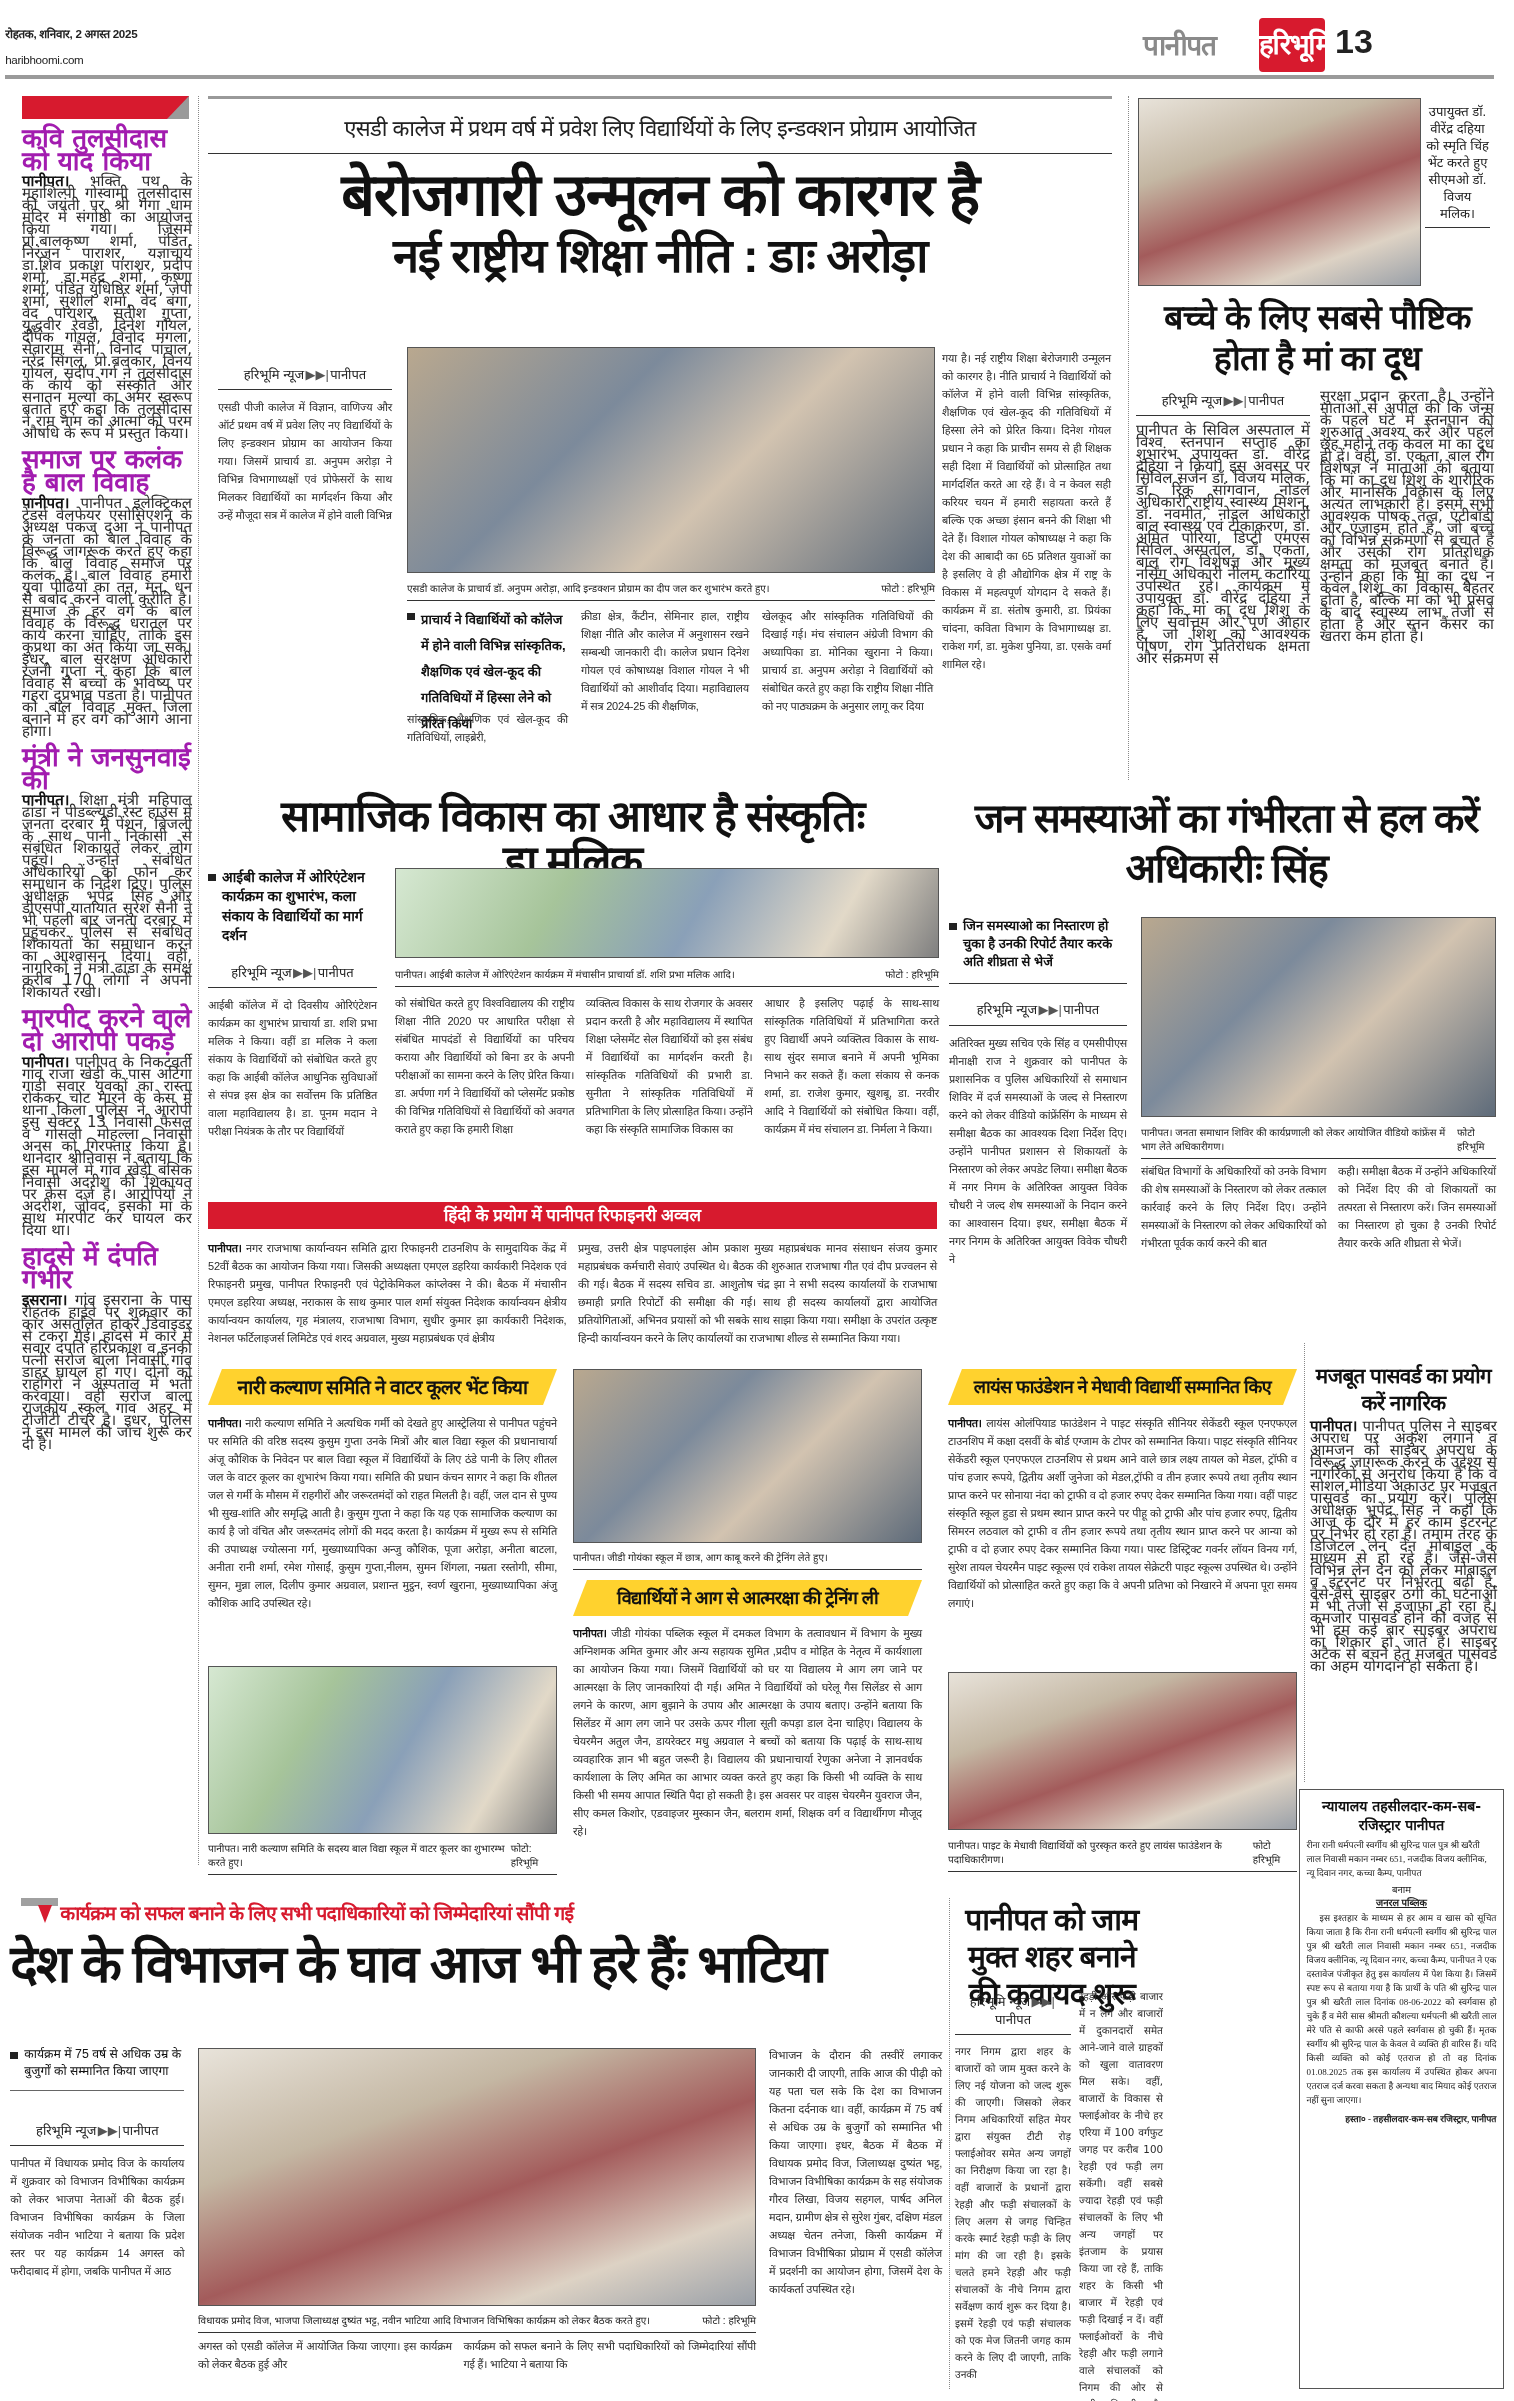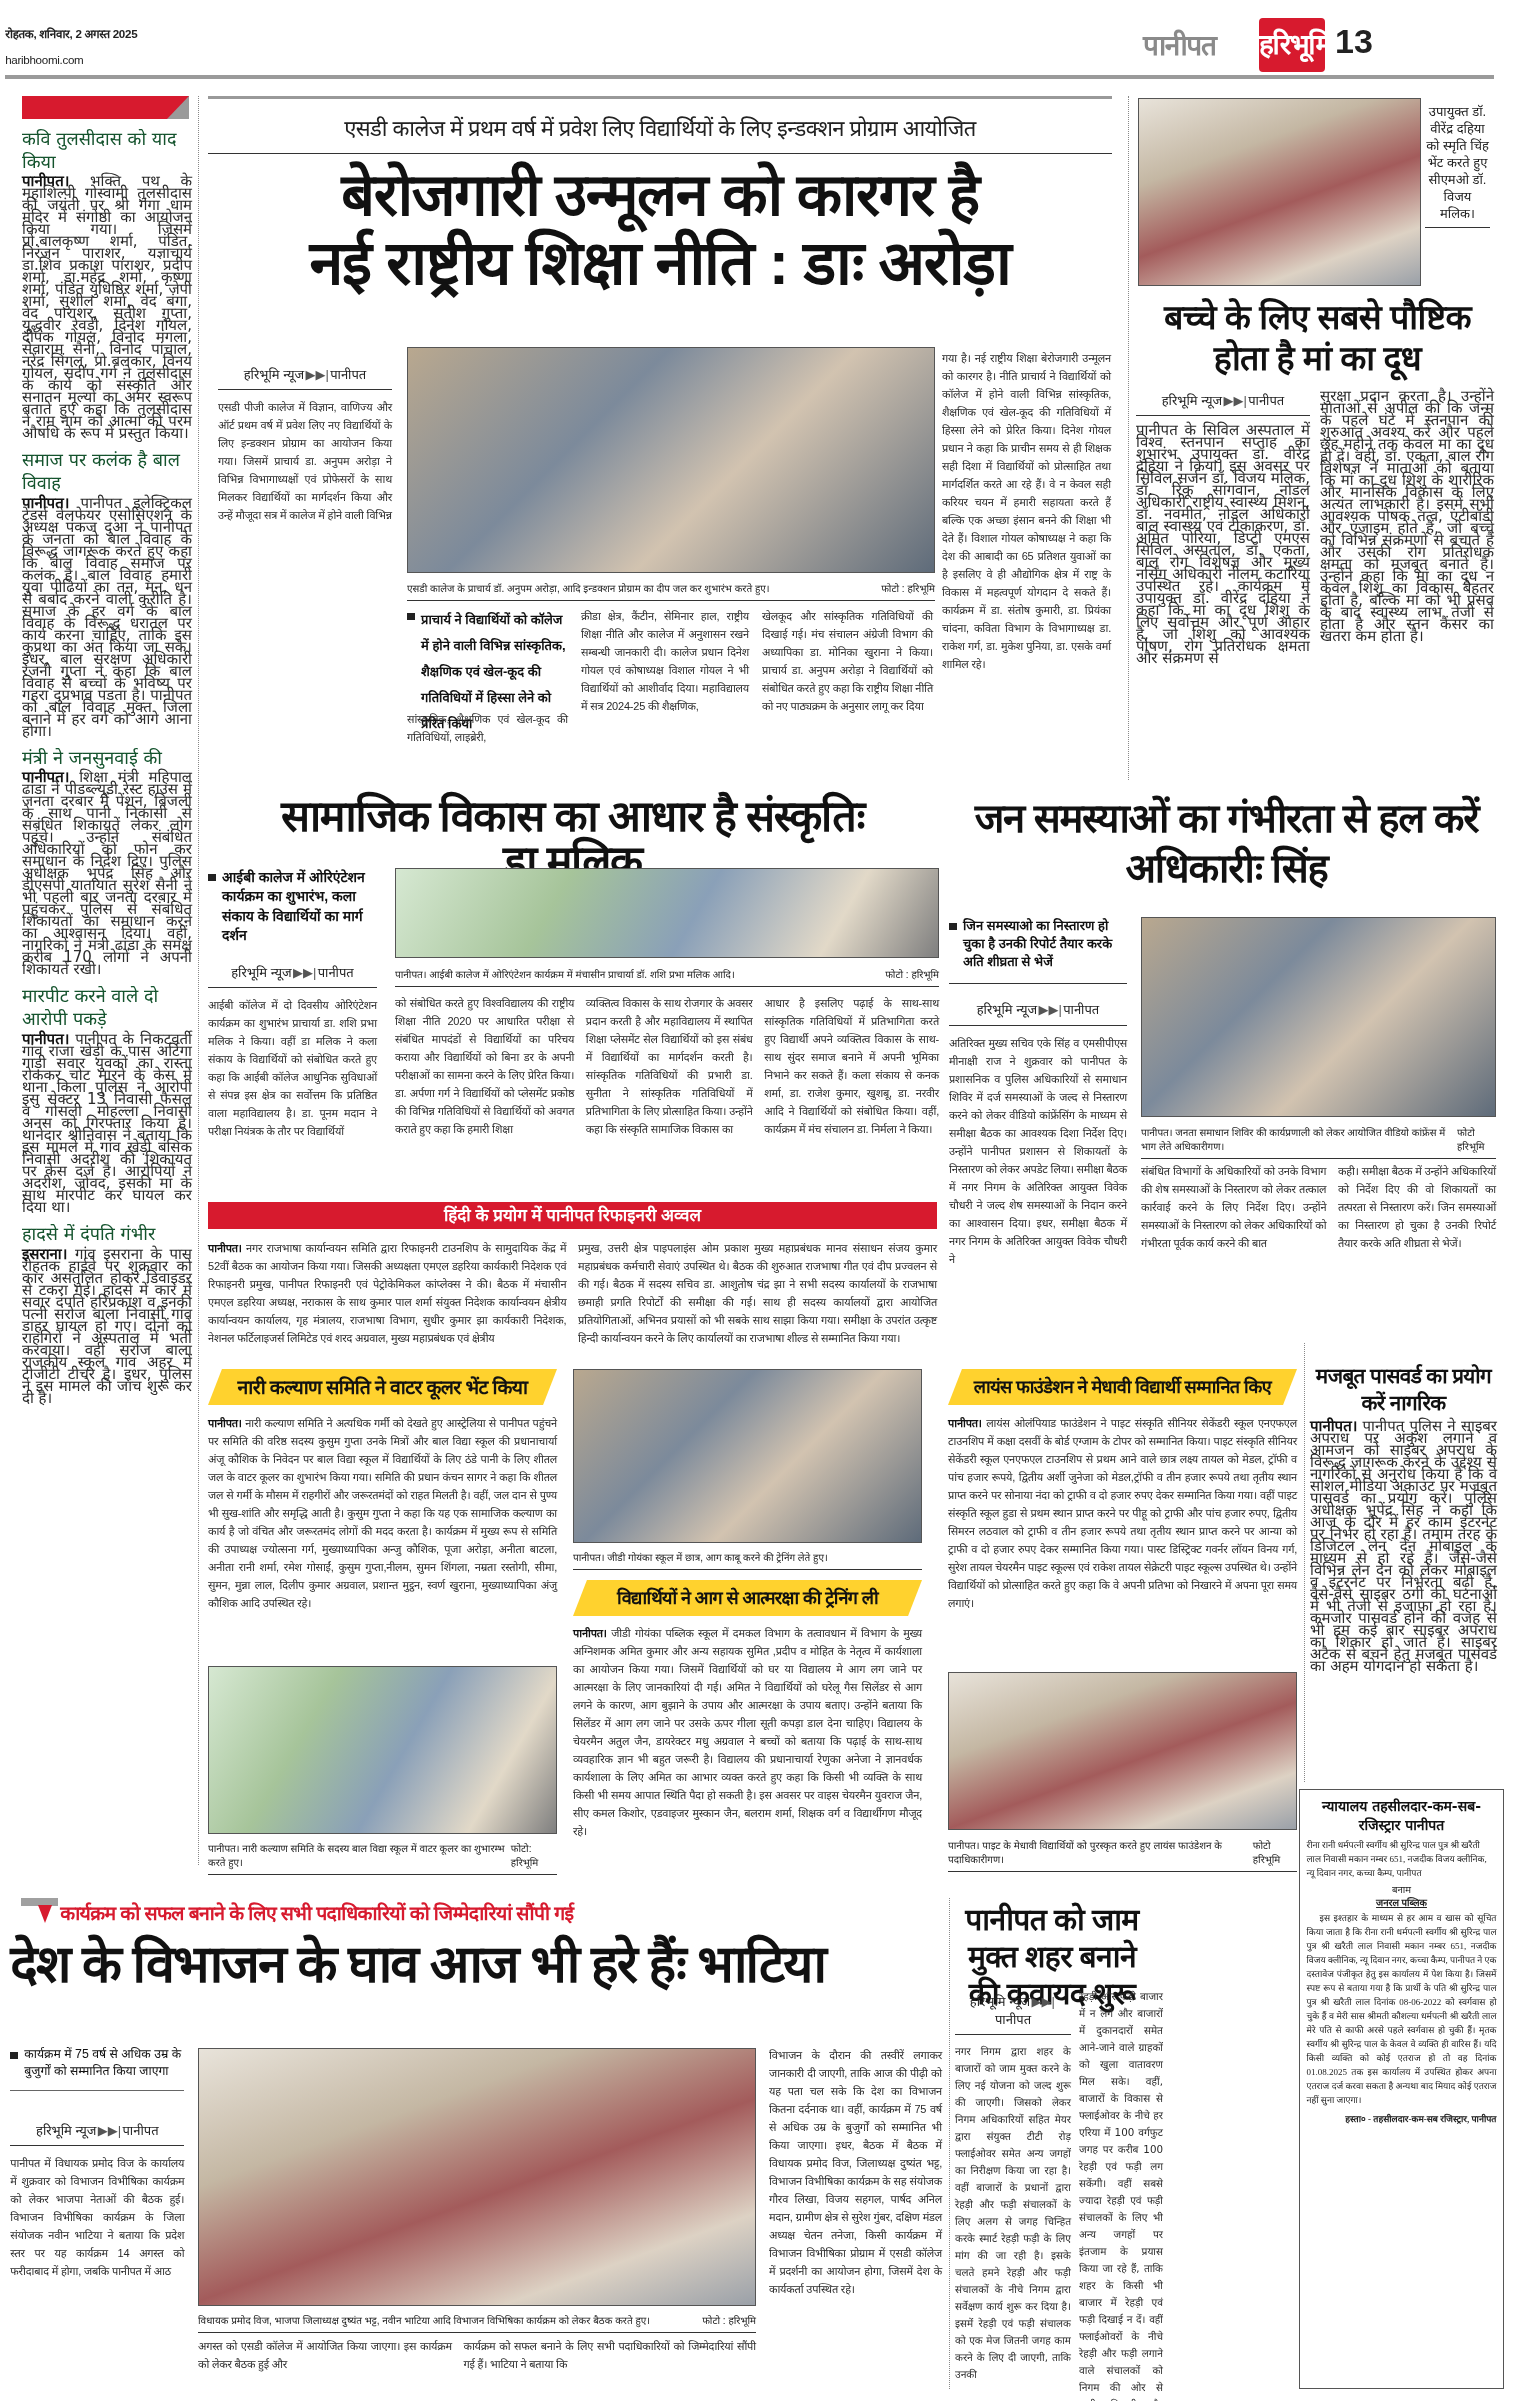--- a/index.html
+++ b/index.html
@@ -15,21 +15,21 @@
   .caption{font-family:"Liberation Sans",sans-serif;font-size:10px;color:#222;padding:5.2px 0;border-bottom:1.3px solid #333;display:flex;justify-content:space-between}
   .photo{background:linear-gradient(135deg,#b9a88f 0%,#7c8a9b 35%,#d2c3b0 60%,#5e6b7a 100%);border:1.3px solid #555}
   .photo2{background:linear-gradient(160deg,#e8e3da 0%,#c4b7a3 30%,#a35b5b 55%,#ddd2c4 80%,#9aa0a8 100%);border:1.3px solid #555}
   .photo3{background:linear-gradient(120deg,#d6e8d2 0%,#a6c49a 30%,#8aa0b8 55%,#e2d9c8 80%,#7f7f7f 100%);border:1.3px solid #555}
   .banner-yellow{background:#ffd22e;clip-path:polygon(4% 0,100% 0,96% 100%,0 100%);text-align:center;font-family:"Liberation Sans",sans-serif;font-weight:bold;color:#111;letter-spacing:-0.6px}
   .banner-red{background:#d71a2e;color:#fff;text-align:center;font-family:"Liberation Sans",sans-serif;font-weight:bold}
   .bullet{font-family:"Liberation Sans",sans-serif;font-size:15.5px;line-height:20.7px;font-weight:bold;color:#111;padding-left:14px;position:relative}
   .bullet:before{content:"";position:absolute;left:0;top:5.8px;width:7.7px;height:7.7px;background:#222}
   .vline{position:absolute;border-left:0.6px dotted #888}
   .big{font-family:"Liberation Sans",sans-serif;font-weight:bold;color:#111;letter-spacing:-1.3px;line-height:1.05}
-  .sidehead{font-weight:normal;font-size:18px;line-height:23px;color:#14532d;margin:9px 0 2.6px}
+  .sidehead{font-weight:bold;font-size:26px;line-height:23px;color:#a21caf;margin:9px 0 2.6px}
   .cols{display:flex;gap:11.6px}
 </style>
 </head>
 <body>
 
 <div class="abs" style="left:0;top:0;width:1514px;height:77px;">
   <div class="abs cond" style="left:5.2px;top:26px;font-size:11.6px;font-weight:bold;letter-spacing:-0.3px">रोहतक, शनिवार, 2 अगस्त 2025</div>
   <div class="abs cond" style="left:5.2px;top:53px;font-size:11.6px;letter-spacing:-0.3px">haribhoomi.com</div>
   <div class="abs cond" style="left:1143px;top:24.5px;font-size:28px;font-weight:bold;color:#8a8a8a;letter-spacing:-1.3px">पानीपत</div>
   <div class="abs cond" style="left:1259px;top:18px;width:66px;height:54px;background:#d71a2e;color:#fff;border-radius:3.9px;font-size:28px;font-weight:bold;text-align:center;line-height:54px;letter-spacing:-1.3px">हरिभूमि</div>
@@ -61,21 +61,21 @@
     <div class="sidehead">हादसे में दंपति गंभीर</div>
     <p class="txt"><span class="hl">इसराना।</span> <span>गांव इसराना के पास रोहतक हाईवे पर शुक्रवार को कार असंतुलित होकर डिवाइडर से टकरा गई। हादसे में कार में सवार दंपति हरिप्रकाश व इनकी पत्नी सरोज बाला निवासी गांव डाहर घायल हो गए। दोनों को राहगिरों ने अस्पताल में भर्ती करवाया। वहीं सरोज बाला राजकीय स्कूल गांव अहर में टीजीटी टीचर है। इधर, पुलिस ने इस मामले की जांच शुरू कर दी है।</span></p>
   </div>
 </div>
 <div class="vline" style="left:198px;top:96px;height:1769px"></div>
 
 <div class="abs" style="left:208px;top:96px;width:904px;">
   <div style="height:2.6px;background:#999;margin-bottom:13px"></div>
   <div class="cond" style="font-size:22px;text-align:center;padding-bottom:11px;border-bottom:1.3px solid #333;letter-spacing:-0.6px">एसडी कालेज में प्रथम वर्ष में प्रवेश लिए विद्यार्थियों के लिए इन्डक्शन प्रोग्राम आयोजित</div>
   <div class="big" style="font-size:59px;text-align:center;margin-top:11.6px">बेरोजगारी उन्मूलन को कारगर है</div>
-  <div class="big" style="font-size:61px;text-align:center;margin-top:3.9px">नई राष्ट्रीय शिक्षा नीति : डाः अरोड़ा</div>
+  <div class="big" style="font-size:47px;text-align:center;margin-top:3.9px">नई राष्ट्रीय शिक्षा नीति : डाः अरोड़ा</div>
 </div>
 <div class="abs" style="left:218px;top:347px;width:174px;">
   <div class="byline" style="margin-top:14px"><span>हरिभूमि न्यूज</span><span class="arr">▶▶|</span><span>पानीपत</span></div>
   <p class="txtc">एसडी पीजी कालेज में विज्ञान, वाणिज्य और ऑर्ट प्रथम वर्ष में प्रवेश लिए नए विद्यार्थियों के लिए इन्डक्शन प्रोग्राम का आयोजन किया गया। जिसमें प्राचार्य डा. अनुपम अरोड़ा ने विभिन्न विभागाध्यक्षों एवं प्रोफेसरों के साथ मिलकर विद्यार्थियों का मार्गदर्शन किया और उन्हें मौजूदा सत्र में कालेज में होने वाली विभिन्न</p>
 </div>
 <div class="abs photo" style="left:407px;top:347px;width:528px;height:226px;"></div>
 <div class="abs" style="left:407px;top:576px;width:528px;">
   <div class="caption">
       <span>एसडी कालेज के प्राचार्य डॉ. अनुपम अरोड़ा, आदि इन्डक्शन प्रोग्राम का दीप जल कर शुभारंभ करते हुए।</span>
       <span>फोटो : हरिभूमि</span>

